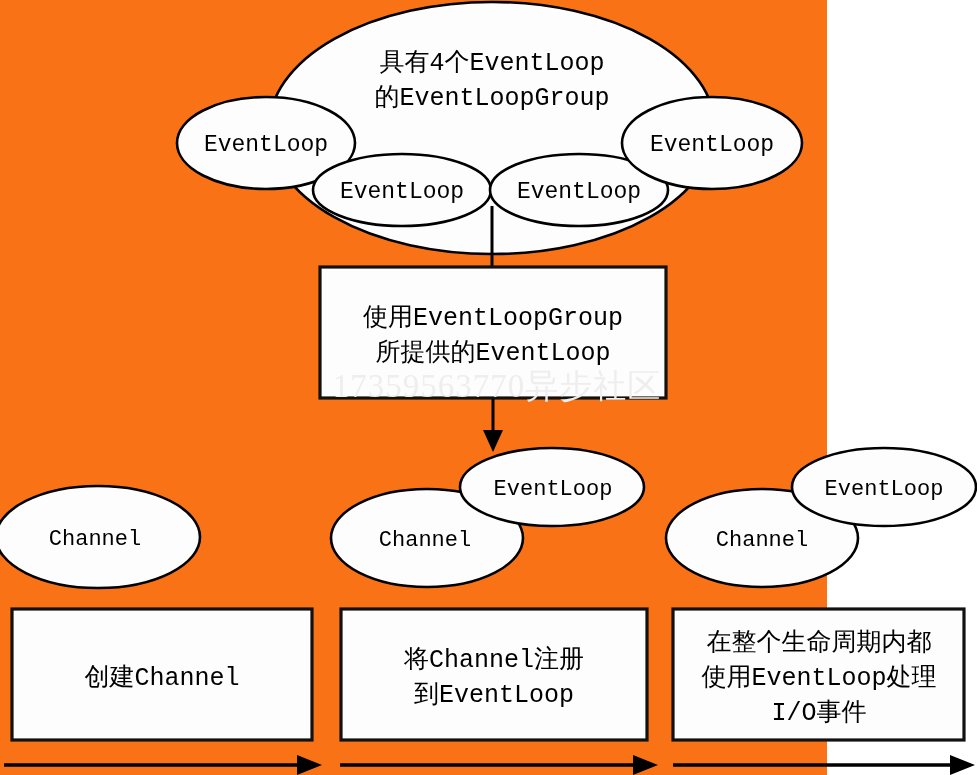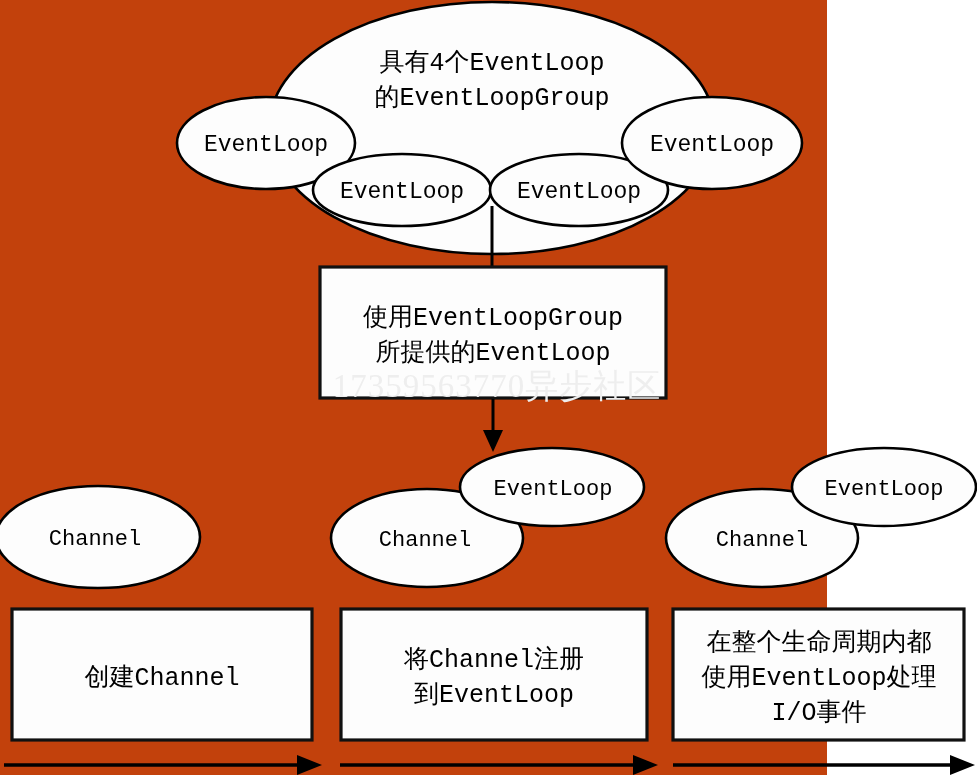--- a/index.html
+++ b/index.html
@@ -11,21 +11,21 @@
   body {
     width: 977px;
     height: 775px;
     overflow: hidden;
     font-family: "Liberation Serif", "DejaVu Serif", serif;
   }
   #diagram-root {
     position: relative;
     width: 827px;
     height: 775px;
-    background: #c2410c;
+    background: #f97316;
   }
   svg#diagram-canvas {
     display: block;
     width: 977px;
     height: 775px;
   }
   .shape-stroke {
     fill: #fdfdfd;
     stroke: #000000;
     stroke-width: 2.6;

